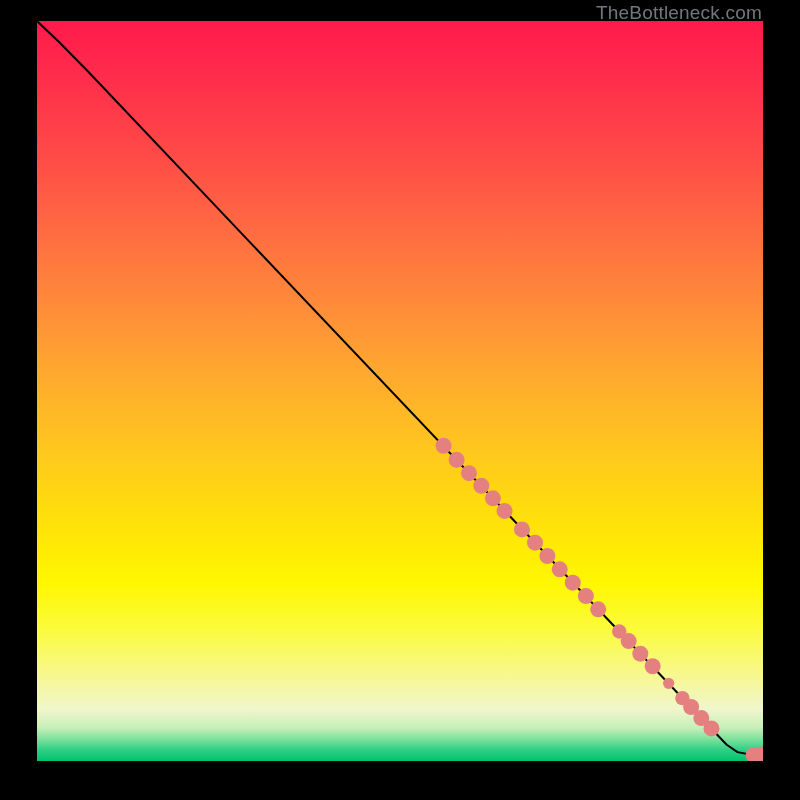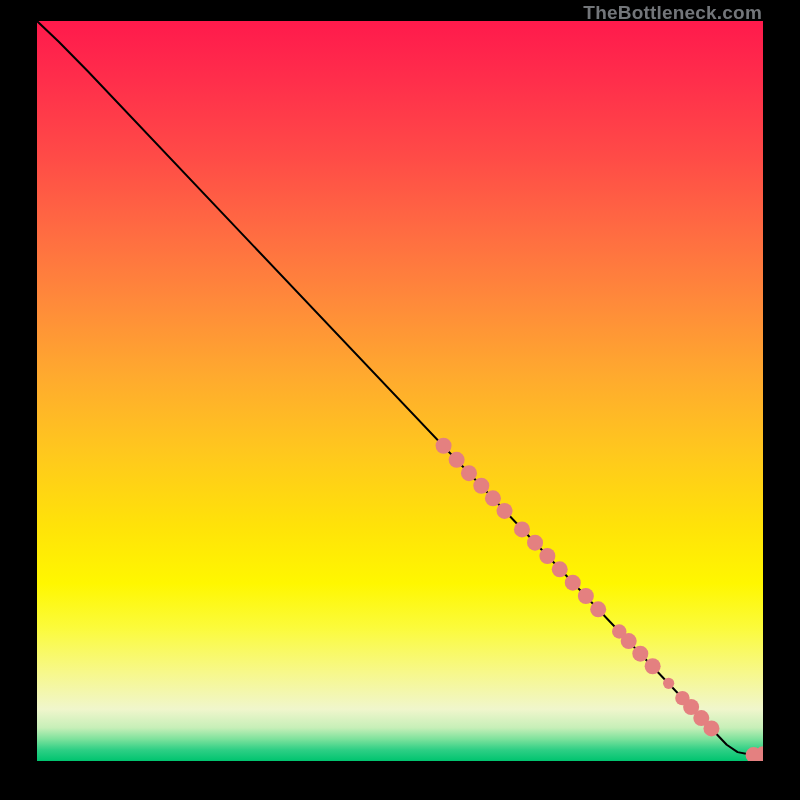--- a/index.html
+++ b/index.html
@@ -47,21 +47,21 @@
       #00c46f 100%
     );
   }
   .watermark {
     position: absolute;
     top: 2px;
     right: 38px;
     color: #73767a;
     font-size: 19px;
     letter-spacing: 0.2px;
-    font-weight: 700;
+    font-weight: 400;
   }
   svg.overlay {
     position: absolute;
     inset: 0;
     width: 100%;
     height: 100%;
   }
 </style>
 </head>
 <body>

